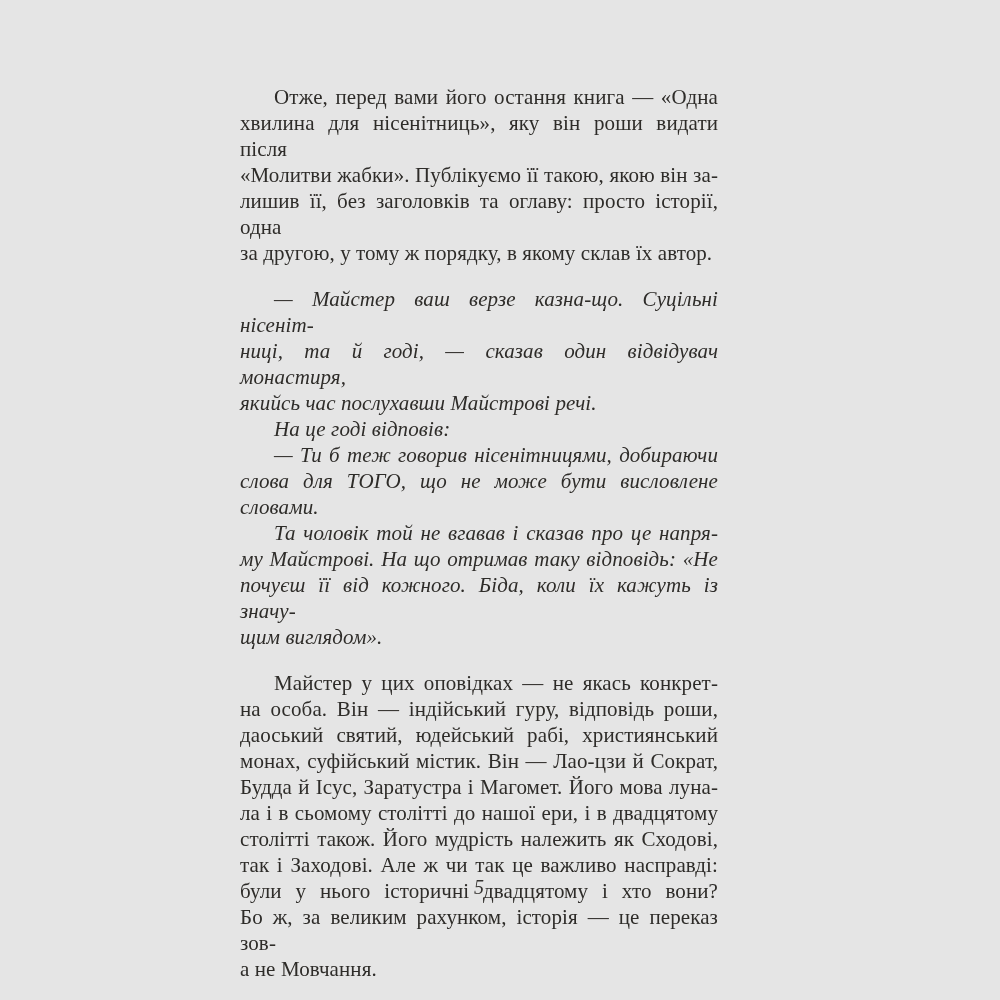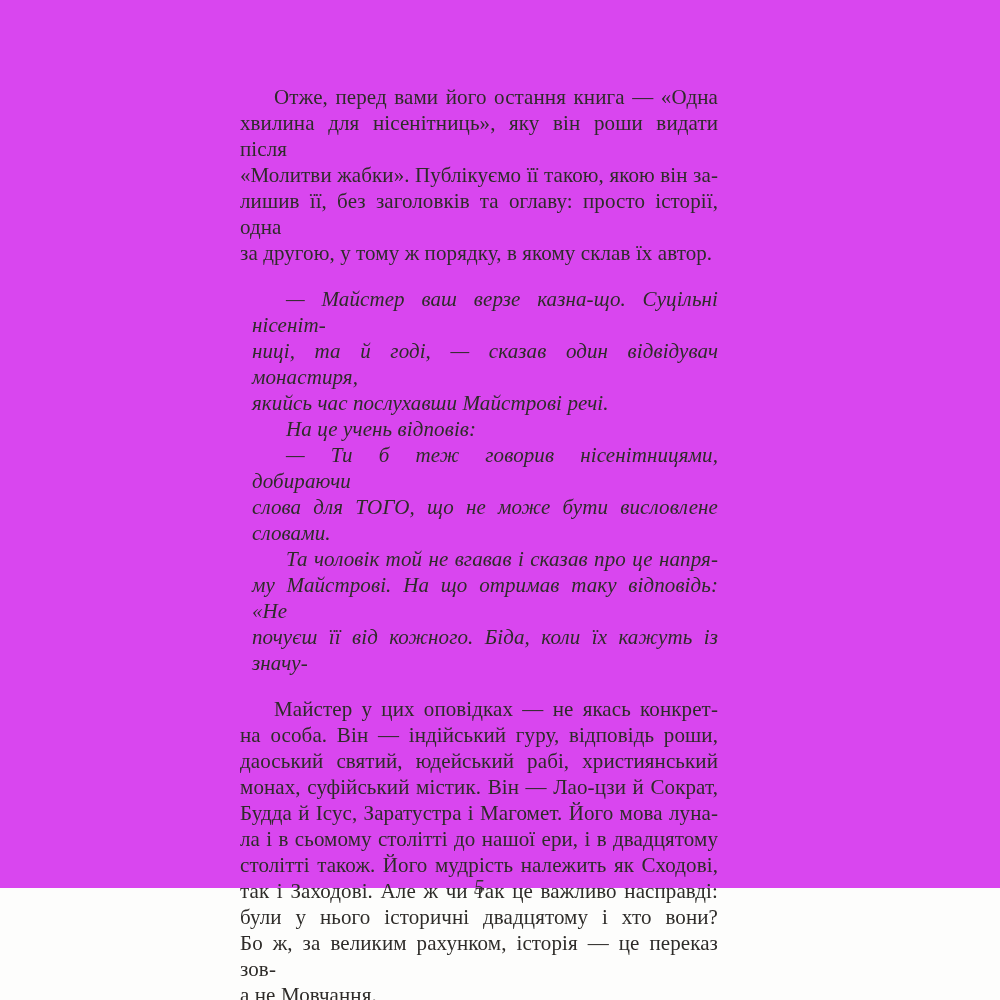--- a/index.html
+++ b/index.html
@@ -9,36 +9,36 @@
   body {
     width: 1000px;
     height: 1000px;
     background: #fdfdfc;
     font-family: "Liberation Serif", "DejaVu Serif", serif;
     overflow: hidden;
   }
   .book-page {
     position: relative;
     width: 1000px;
-    height: 888px;
-    background: #d946ef;
+    height: 1000px;
+    background: #e5e5e5;
   }
   .text-column {
     position: absolute;
     left: 240px;
     top: 84px;
     width: 478px;
     color: #2e2c29;
     font-size: 21px;
     line-height: 26px;
     letter-spacing: 0.1px;
   }
   .para { margin: 0; }
   .para.gap { margin-top: 20px; }
-  .para.italic { font-style: italic; margin-left: 12px; }
+  .para.italic { font-style: italic; }
   .line {
     text-align: justify;
     text-align-last: justify;
     white-space: normal;
   }
   .line.last { text-align-last: left; }
   .line.indent { text-indent: 34px; }
   .page-number {
     position: absolute;
     left: 240px;
@@ -61,30 +61,31 @@
         <div class="line">«Молитви жабки». Публікуємо її такою, якою він за-</div>
         <div class="line">лишив її, без заголовків та оглаву: просто історії, одна</div>
         <div class="line last">за другою, у тому ж порядку, в якому склав їх автор.</div>
       </div>
       <div class="para italic gap">
         <div class="line indent">—  Майстер ваш верзе казна-що. Суцільні нісеніт-</div>
         <div class="line">ниці, та й годі, — сказав один відвідувач монастиря,</div>
         <div class="line last">якийсь час послухавши Майстрові речі.</div>
       </div>
       <div class="para italic">
-        <div class="line last indent">На це учень відповів:</div>
+        <div class="line last indent">На це годі відповів:</div>
       </div>
       <div class="para italic">
         <div class="line indent">—  Ти б теж говорив нісенітницями, добираючи</div>
         <div class="line last">слова для ТОГО, що не може бути висловлене словами.</div>
       </div>
       <div class="para italic">
         <div class="line indent">Та чоловік той не вгавав і сказав про це напря-</div>
         <div class="line">му Майстрові. На що отримав таку відповідь: «Не</div>
         <div class="line">почуєш її від кожного. Біда, коли їх кажуть із значу-</div>
+        <div class="line last">щим виглядом».</div>
       </div>
       <div class="para roman gap">
         <div class="line indent">Майстер у цих оповідках — не якась конкрет-</div>
         <div class="line">на особа. Він — індійський гуру, відповідь роши,</div>
         <div class="line">даоський святий, юдейський рабі, християнський</div>
         <div class="line">монах, суфійський містик. Він — Лао-цзи й Сократ,</div>
         <div class="line">Будда й Ісус, Заратустра і Магомет. Його мова луна-</div>
         <div class="line">ла і в сьомому столітті до нашої ери, і в двадцятому</div>
         <div class="line">столітті також. Його мудрість належить як Сходові,</div>
         <div class="line">так і Заходові. Але ж чи так це важливо насправді:</div>

